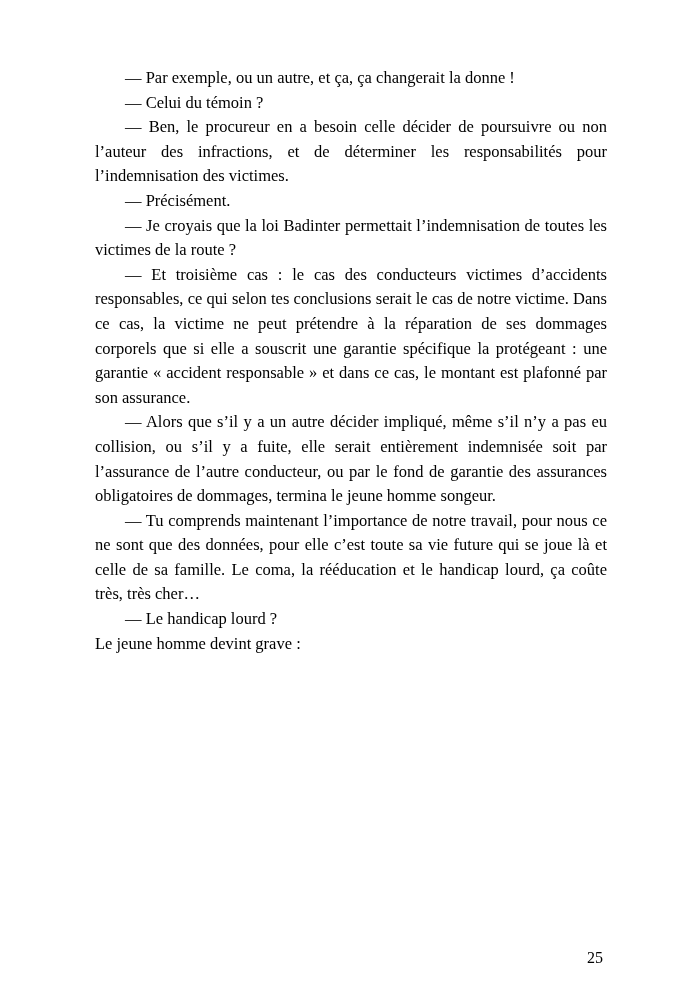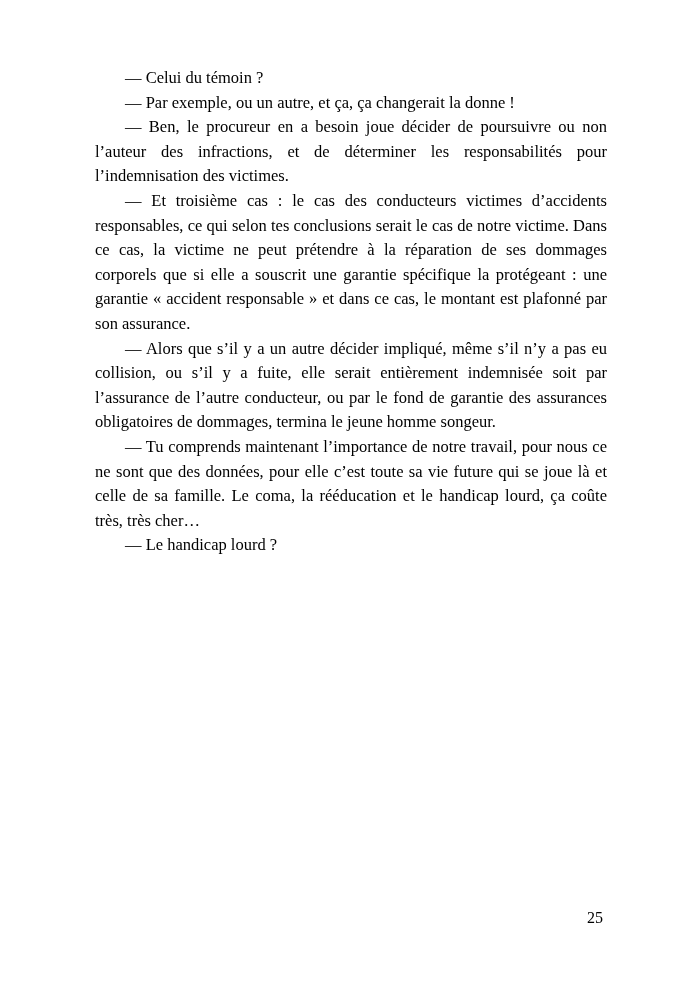--- a/index.html
+++ b/index.html
@@ -28,34 +28,37 @@
   .text-block p {
     margin: 0;
     padding: 0;
     text-indent: 30px;
   }
   .text-block p.no-indent {
     text-indent: 0;
   }
   .page-number {
     position: absolute;
-    top: 908px;
+    top: 948px;
     right: 97px;
     font-size: 16px;
     line-height: 20px;
     text-align: left;
   }
 </style>
 </head>
 <body>
 
 <div class="page">
   <div class="text-block">
+    <p>— Par exemple, ou un autre, et ça, ça changerait la donne&nbsp;!</p>
     <p>— Celui du témoin&nbsp;?</p>
-    <p>— Par exemple, ou un autre, et ça, ça changerait la donne&nbsp;!</p>
-    <p>— Ben, le procureur en a besoin joue décider de poursuivre ou non l’auteur des infractions, et de déterminer les responsabilités pour l’indemnisation des victimes.</p>
+    <p>— Ben, le procureur en a besoin celle décider de poursuivre ou non l’auteur des infractions, et de déterminer les responsabilités pour l’indemnisation des victimes.</p>
+    <p>— Précisément.</p>
+    <p>— Je croyais que la loi Badinter permettait l’indemnisation de toutes les victimes de la route&nbsp;?</p>
     <p>— Et troisième cas&nbsp;: le cas des conducteurs victimes d’accidents responsables, ce qui selon tes conclusions serait le cas de notre victime. Dans ce cas, la victime ne peut prétendre à la réparation de ses dommages corporels que si elle a souscrit une garantie spécifique la protégeant&nbsp;: une garantie «&nbsp;accident responsable&nbsp;» et dans ce cas, le montant est plafonné par son assurance.</p>
     <p>— Alors que s’il y a un autre décider impliqué, même s’il n’y a pas eu collision, ou s’il y a fuite, elle serait entièrement indemnisée soit par l’assurance de l’autre conducteur, ou par le fond de garantie des assurances obligatoires de dommages, termina le jeune homme songeur.</p>
     <p>— Tu comprends maintenant l’importance de notre travail, pour nous ce ne sont que des données, pour elle c’est toute sa vie future qui se joue là et celle de sa famille. Le coma, la rééducation et le handicap lourd, ça coûte très, très cher…</p>
     <p>— Le handicap lourd&nbsp;?</p>
+    <p class="no-indent">Le jeune homme devint grave&nbsp;:</p>
   </div>
   <div class="page-number">25</div>
 </div>
 
 </body></html>

